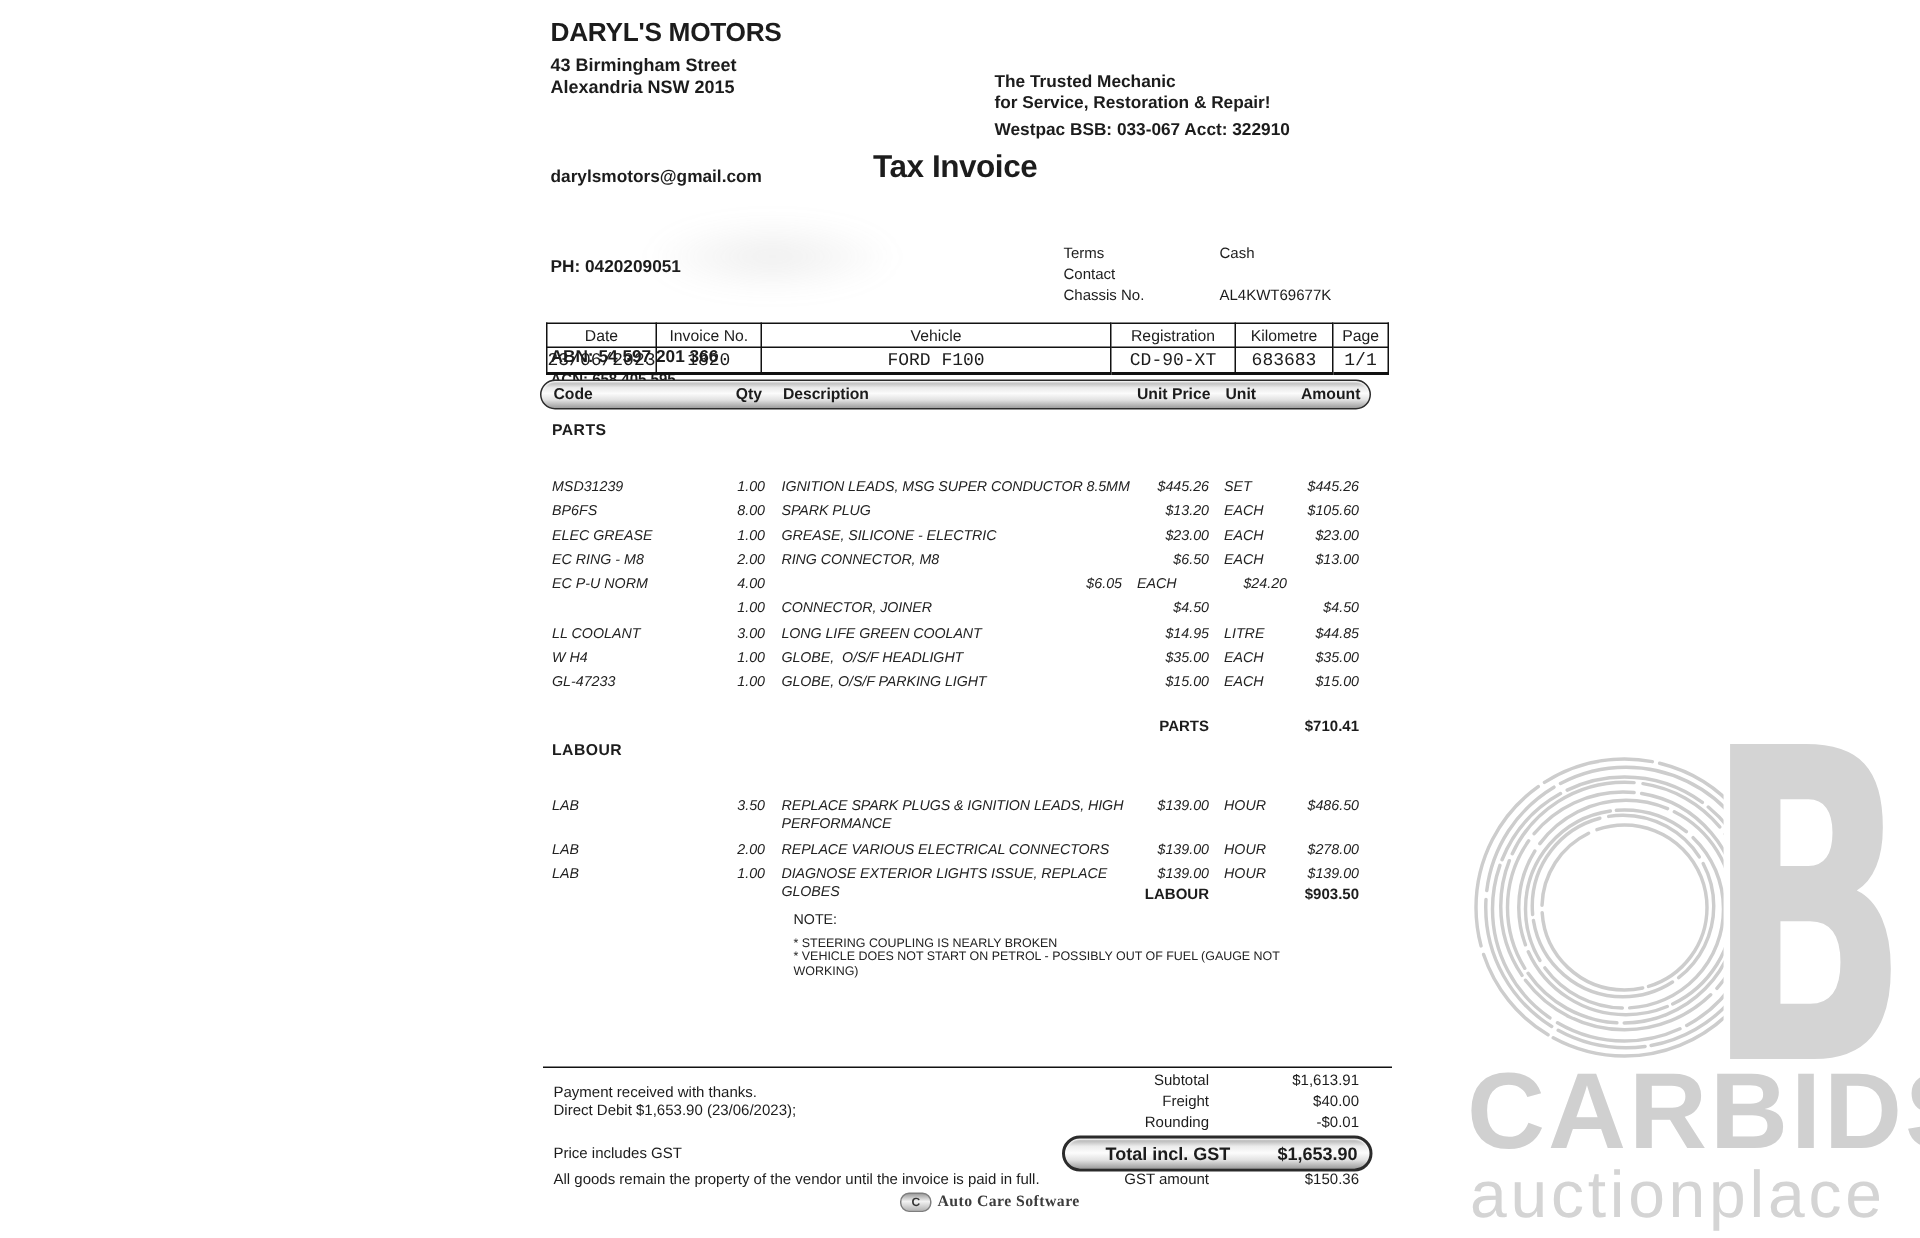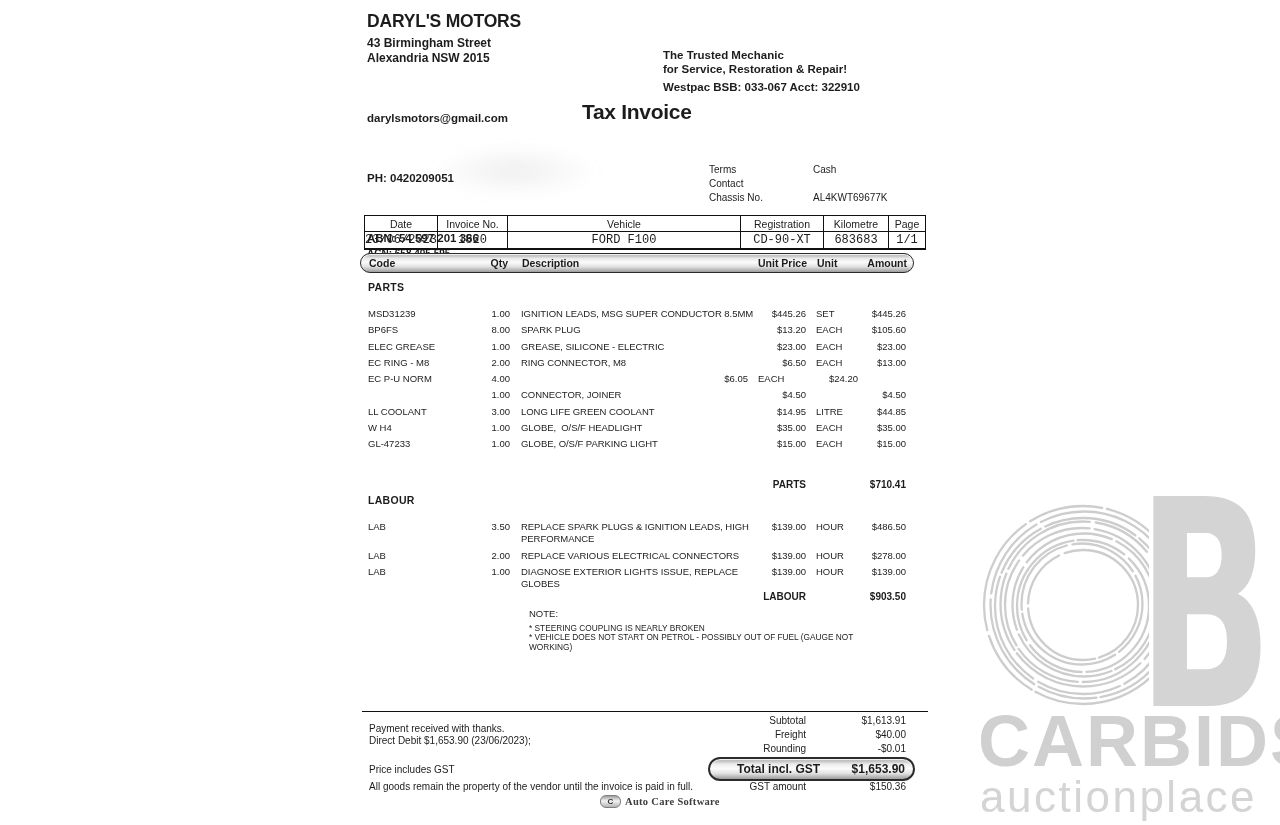--- a/index.html
+++ b/index.html
@@ -49,21 +49,21 @@
            background:linear-gradient(180deg,#a6a6a6 0%,#e9e9e9 24%,#fbfbfb 46%,#e2e2e2 70%,#9d9d9d 100%);
            box-shadow:inset 0 1px 1px rgba(255,255,255,.9);
            font-size:10.5px;font-weight:bold;align-content:center;line-height:17px;}
   .colpill .qty{padding-right:3px;}
 
   
   .section{position:absolute;left:0;width:554px;}
   .sec-parts{top:281px;}
   .sec-labour{top:494px;}
   .sec-head{font-size:10.5px;font-weight:bold;padding-left:8px;letter-spacing:0.3px;}
-  .rowsbox{margin-top:15px;}
+  .rowsbox{margin-top:26px;font-style:italic;}
   .row{font-size:9.5px;line-height:12.3px;color:#222;margin-bottom:4px;}
   .subrow{position:absolute;left:0;width:554px;font-size:10px;font-weight:bold;}
   .sec-parts .subrow{top:198px;}
   .sec-labour .subrow{top:97px;}
 
   
   .note{position:absolute;left:169px;top:608px;color:#222;}
   .note-head{font-size:9.5px;margin-bottom:5px;}
   .note-body{font-size:8.3px;line-height:9.4px;white-space:pre;}
 

